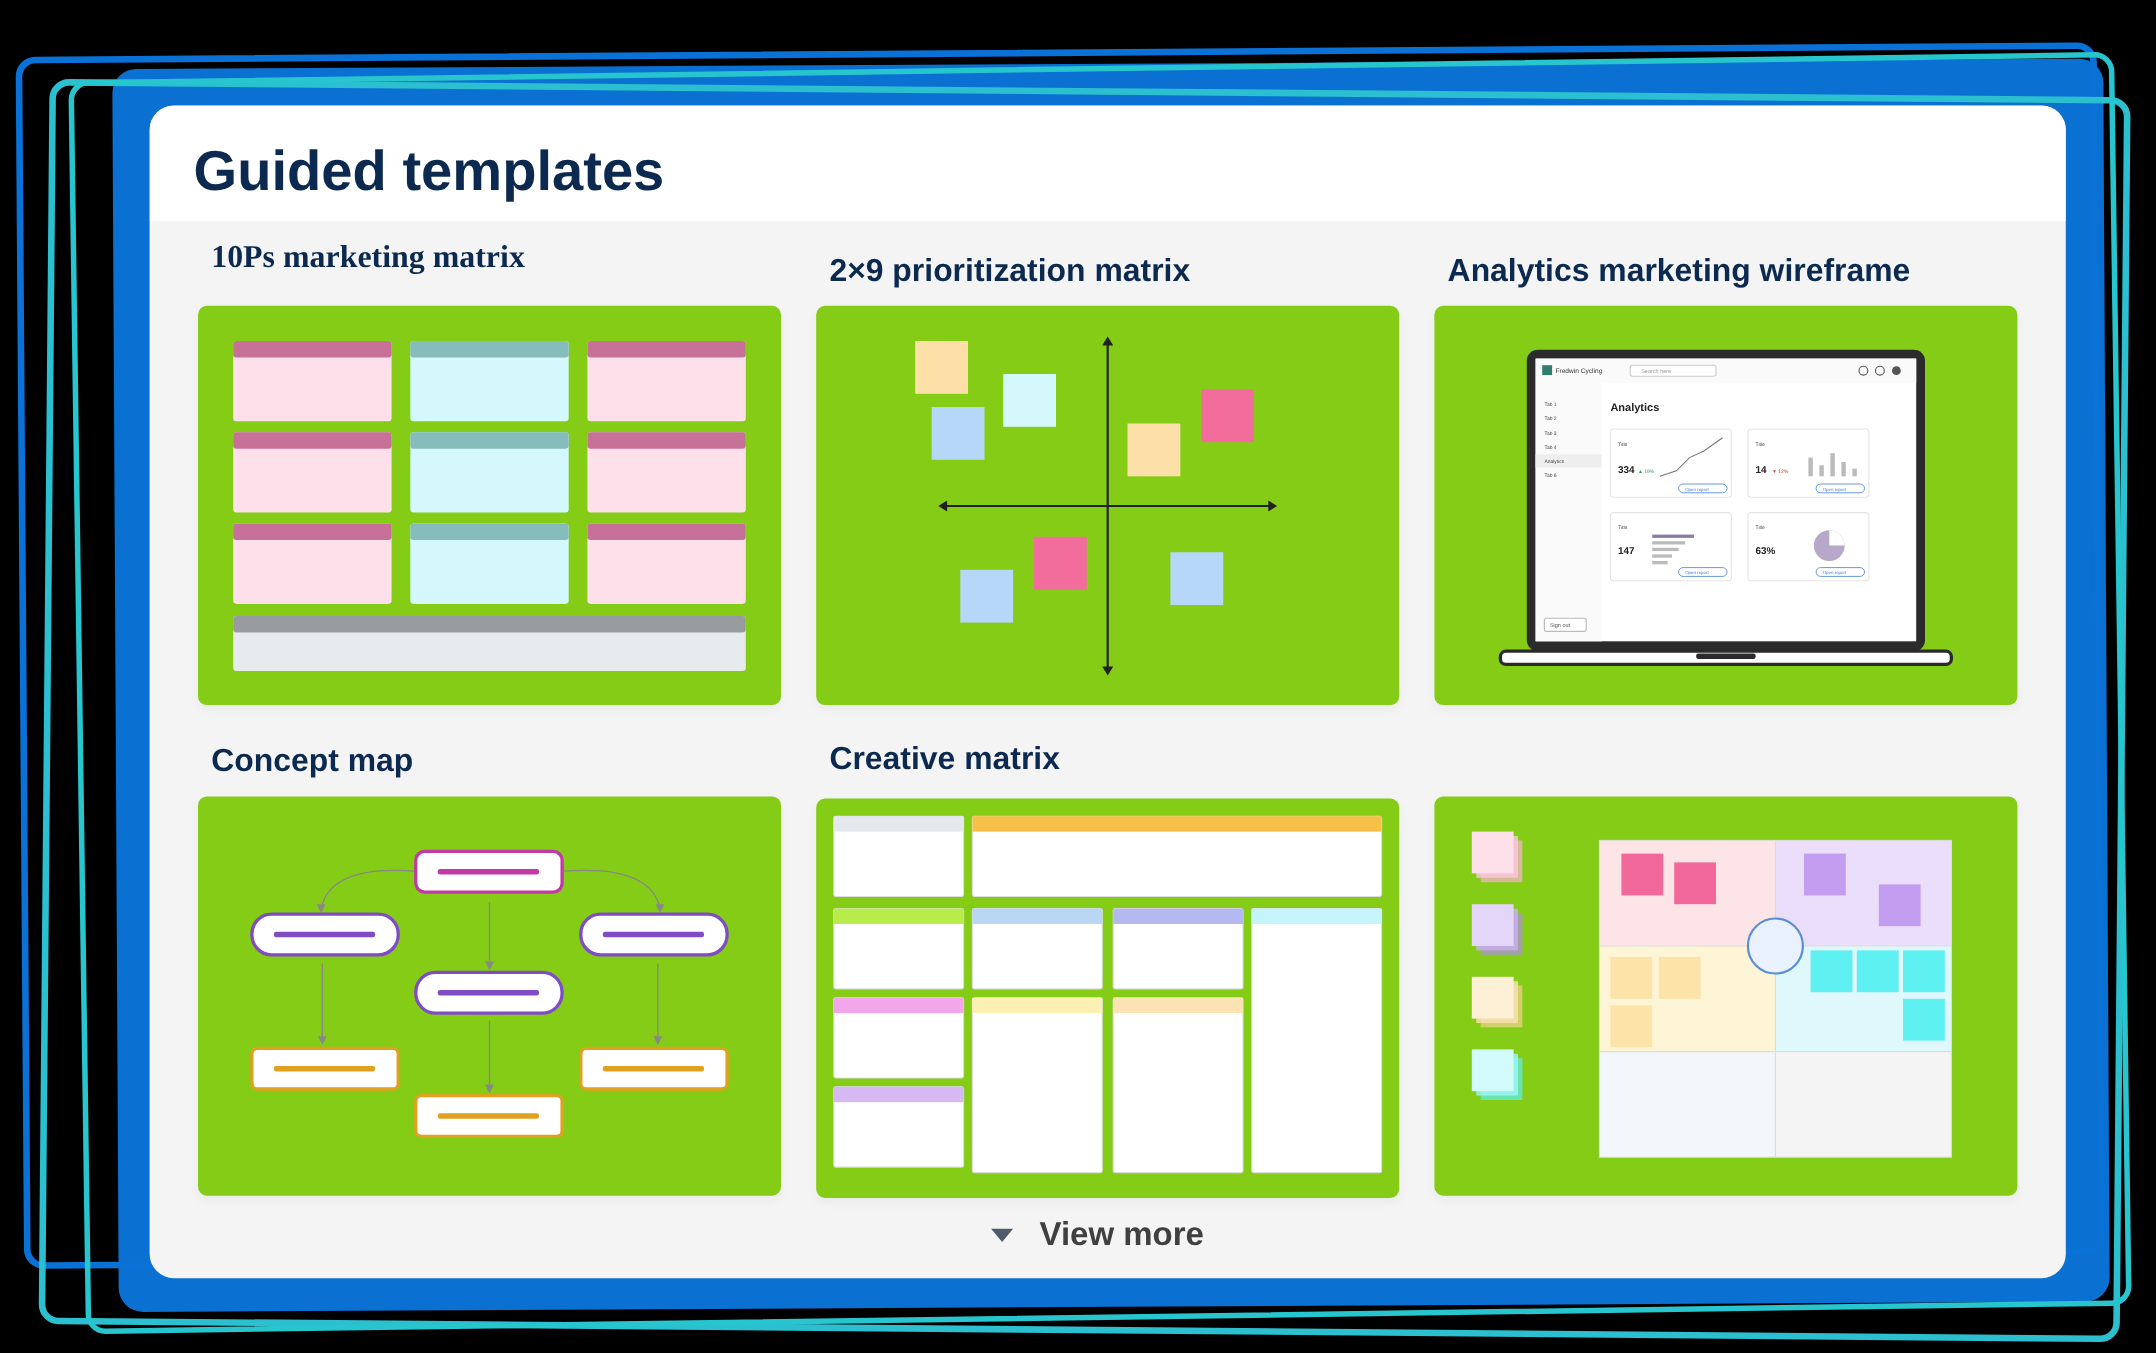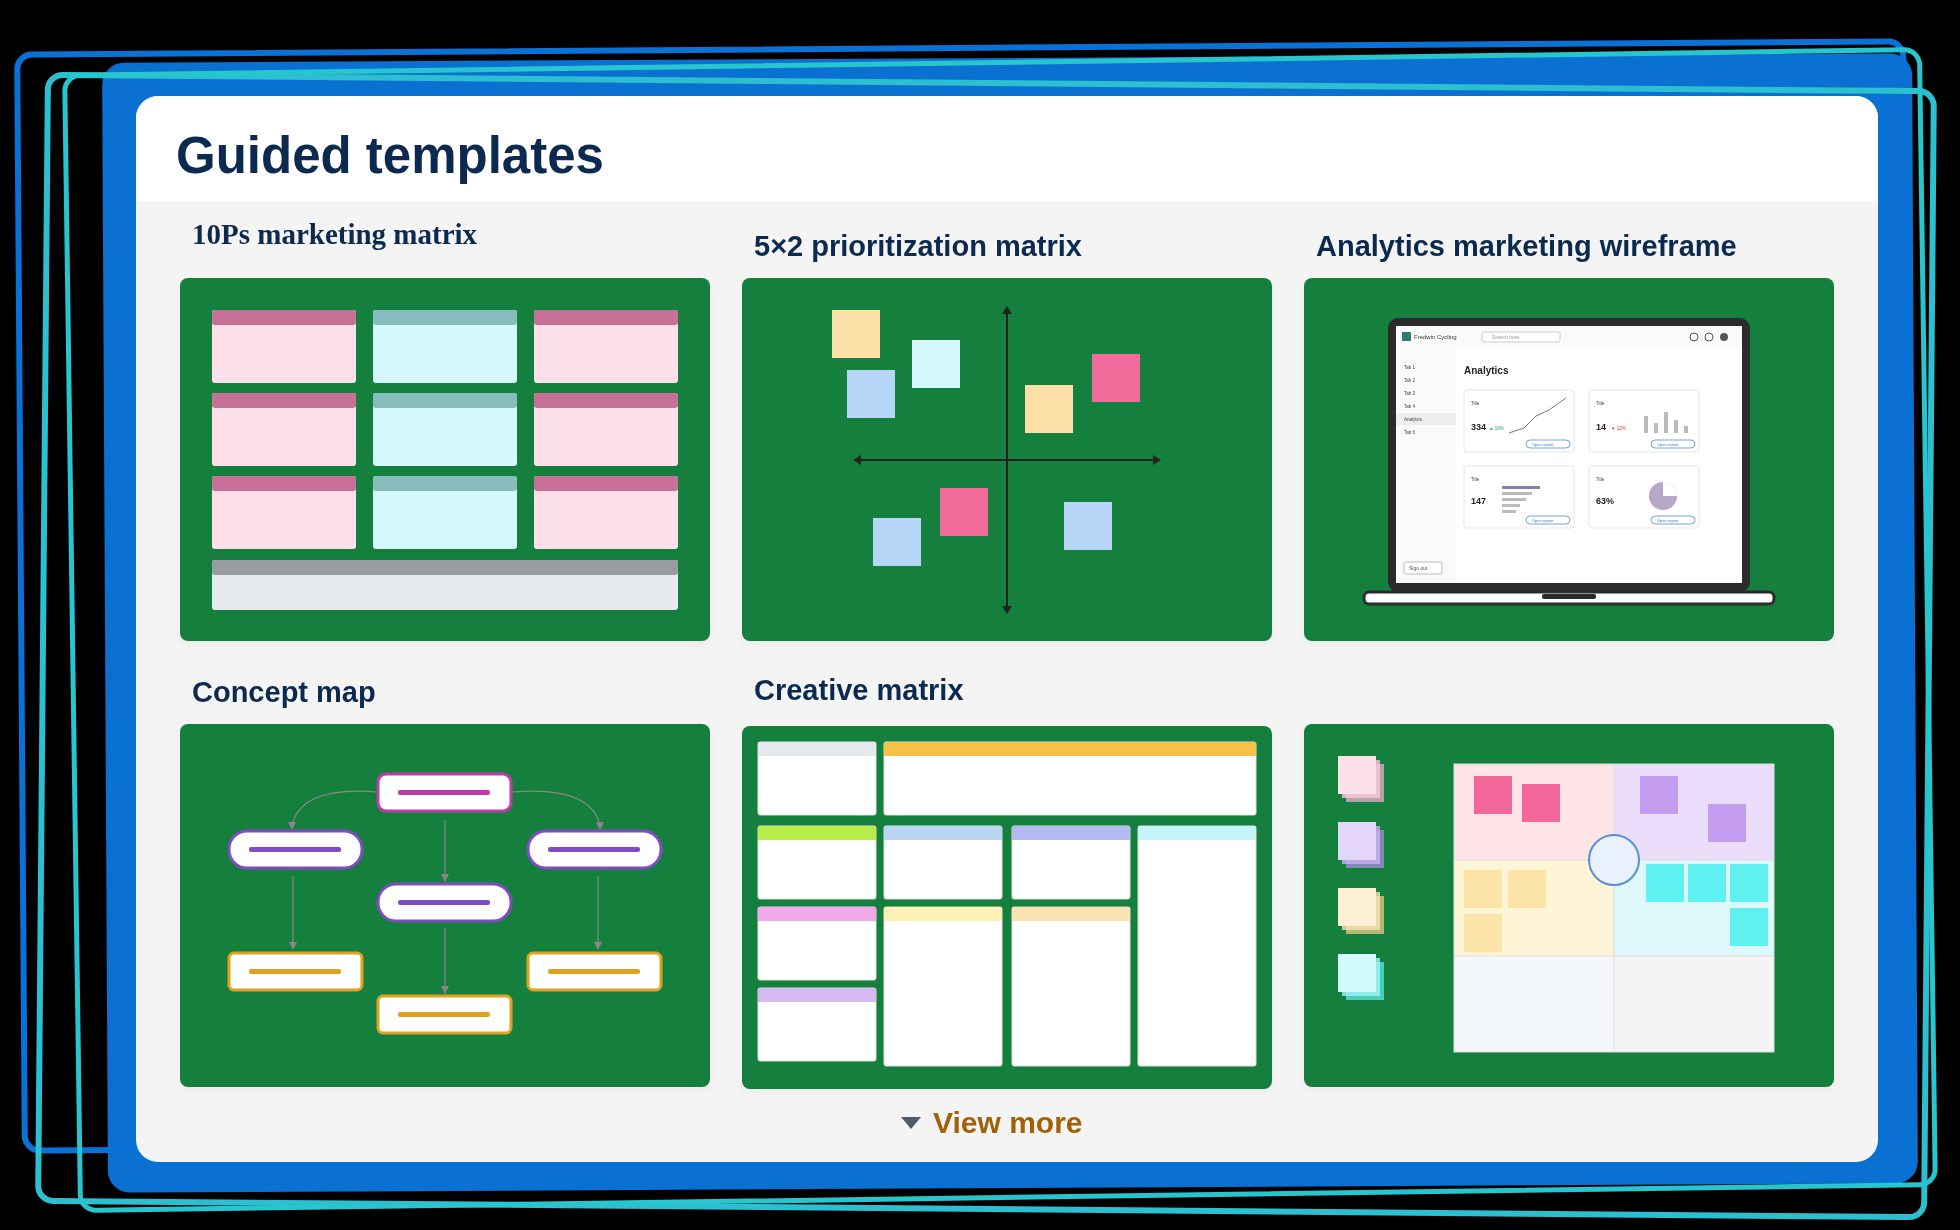--- a/index.html
+++ b/index.html
@@ -6,22 +6,22 @@
   body{width:1960px;height:1230px;position:relative;overflow:hidden;background:#000;font-family:"Liberation Sans",sans-serif;}
   .frame-line{position:absolute;border-radius:18px;}
   .fl1{left:18px;top:45px;width:1880px;height:1090px;border:6px solid #0a72d6;transform:rotate(-0.4deg);}
   .fl2{left:40px;top:80px;width:1880px;height:1120px;border:6px solid #2bbfd0;transform:rotate(0.5deg);}
   .fl3{left:70px;top:60px;width:1850px;height:1130px;border:5px solid #27c6cf;transform:rotate(-0.8deg);}
   .blue-bg{position:absolute;left:105px;top:58px;width:1810px;height:1130px;background:#0a70d2;border-radius:22px;transform:rotate(-0.3deg);}
   .card{position:absolute;left:136px;top:96px;width:1742px;height:1066px;background:#f4f4f4;border-radius:22px;overflow:hidden;}
   .card-header{height:105px;background:#fff;}
   .title{position:absolute;left:40px;top:30px;font-size:51px;font-weight:bold;color:#0c2a4f;margin:0;}
   .tpl-title{position:absolute;font-size:29px;font-weight:bold;color:#0c2a4f;white-space:nowrap;}
-  .tpl-box{position:absolute;width:530px;height:363px;background:#15803d;border-radius:8px;box-shadow:0 4px 10px rgba(0,0,0,0.04);}
-  .view-more{position:absolute;left:765px;top:1010px;font-size:30px;font-weight:bold;color:#a16207;display:flex;align-items:center;gap:12px;cursor:pointer;}
+  .tpl-box{position:absolute;width:530px;height:363px;background:#84cc16;border-radius:8px;box-shadow:0 4px 10px rgba(0,0,0,0.04);}
+  .view-more{position:absolute;left:765px;top:1010px;font-size:30px;font-weight:bold;color:#404040;display:flex;align-items:center;gap:24px;cursor:pointer;}
   .tri{width:0;height:0;border-left:10px solid transparent;border-right:10px solid transparent;border-top:12px solid #4f5b6b;}
   svg{display:block;}
 </style>
 </head>
 <body>
 
 <div class="blue-bg"></div>
 <div class="frame-line fl1"></div>
 <div class="frame-line fl2"></div>
 <div class="frame-line fl3"></div>
@@ -51,21 +51,21 @@
         <rect x="193" y="198" width="144" height="73" rx="3" fill="#d4f8fc"></rect>
           <rect x="193" y="198" width="144" height="15" rx="3" fill="#86bcbc"></rect>
         <rect x="354" y="198" width="144" height="73" rx="3" fill="#fde0ea"></rect>
           <rect x="354" y="198" width="144" height="15" rx="3" fill="#c77098"></rect>
         <rect x="32" y="282" width="466" height="50" rx="3" fill="#e8ebee"></rect>
           <rect x="32" y="282" width="466" height="15" rx="3" fill="#999c9e"></rect>
       </g>
     </svg>
   </div>
 
-  <div class="tpl-title" style="left:618px;top:134px;">5×2 prioritization matrix</div>
+  <div class="tpl-title" style="left:618px;top:134px;">2×9 prioritization matrix</div>
   <div class="tpl-box" style="left:606px;top:182px;">
     <svg width="530" height="363" viewBox="0 0 530 363">
       <line x1="265" y1="32" x2="265" y2="332" stroke="#222" stroke-width="2"></line>
       <line x1="115" y1="182" x2="415" y2="182" stroke="#222" stroke-width="2"></line>
       <polygon points="265,28 260,36 270,36" fill="#222"></polygon>
       <polygon points="265,336 260,328 270,328" fill="#222"></polygon>
       <polygon points="111,182 119,177 119,187" fill="#222"></polygon>
       <polygon points="419,182 411,177 411,187" fill="#222"></polygon>
       <rect x="90" y="32" width="48" height="48" fill="#fde0a7"></rect>
       <rect x="170" y="62" width="48" height="48" fill="#d4f8fc"></rect>

